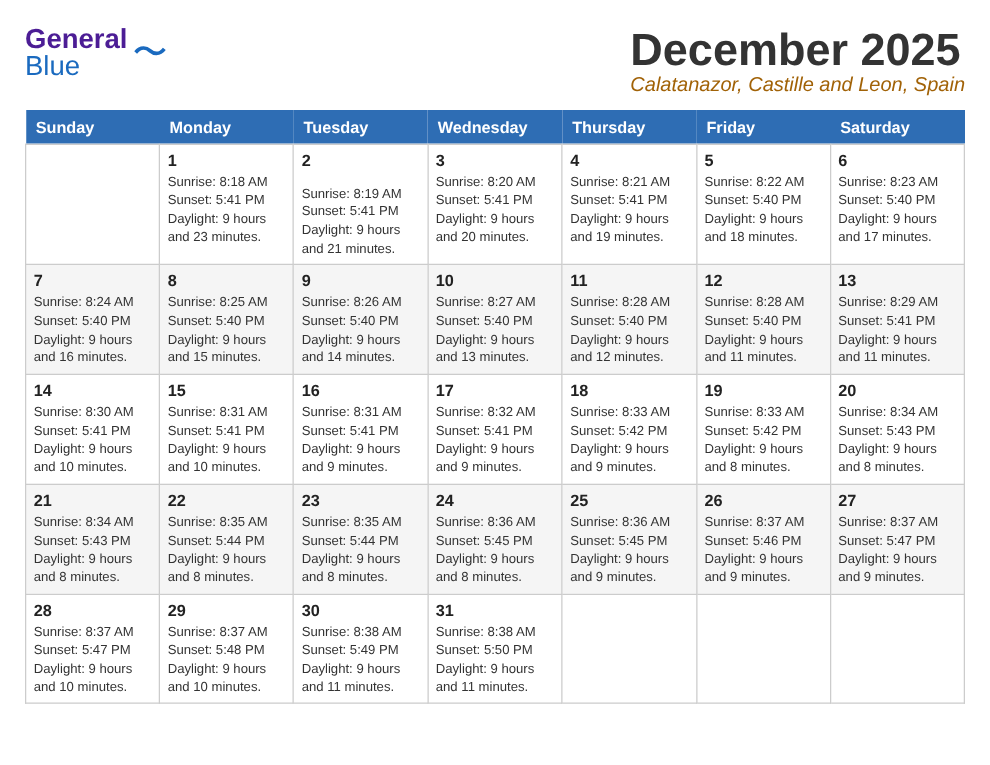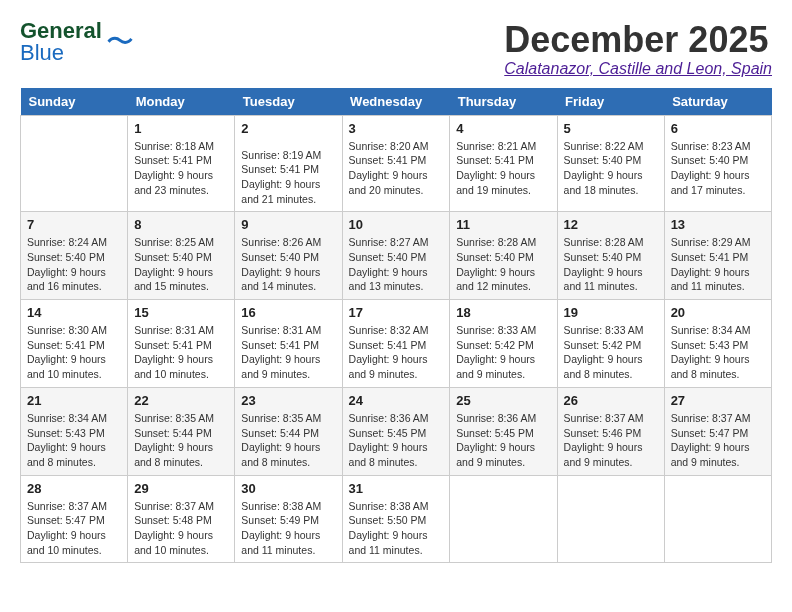--- a/index.html
+++ b/index.html
@@ -17,21 +17,21 @@
       margin-bottom: 4px;
     }
     .logo {
       display: flex;
       flex-direction: column;
       align-items: flex-start;
     }
     .logo-general {
       font-size: 22px;
       font-weight: bold;
-      color: #14532d;
+      color: #4c1d95;
       line-height: 1;
     }
     .logo-blue {
       font-size: 22px;
       font-weight: normal;
       color: #1a6abf;
       line-height: 1;
     }
     .logo-row {
       display: flex;
@@ -41,23 +41,22 @@
       text-align: left;
     }
     .month-year {
       font-size: 36px;
       font-weight: bold;
       color: #333;
       line-height: 1.1;
     }
     .location {
       font-size: 16px;
-      color: #4c1d95;
+      color: #a16207;
       font-style: italic;
-      text-decoration: underline;
     }
     .calendar {
       width: 100%;
       border-collapse: collapse;
       margin-top: 10px;
       font-size: 11px;
     }
     .calendar th {
       background-color: #2e6db4;
       color: #fff;

